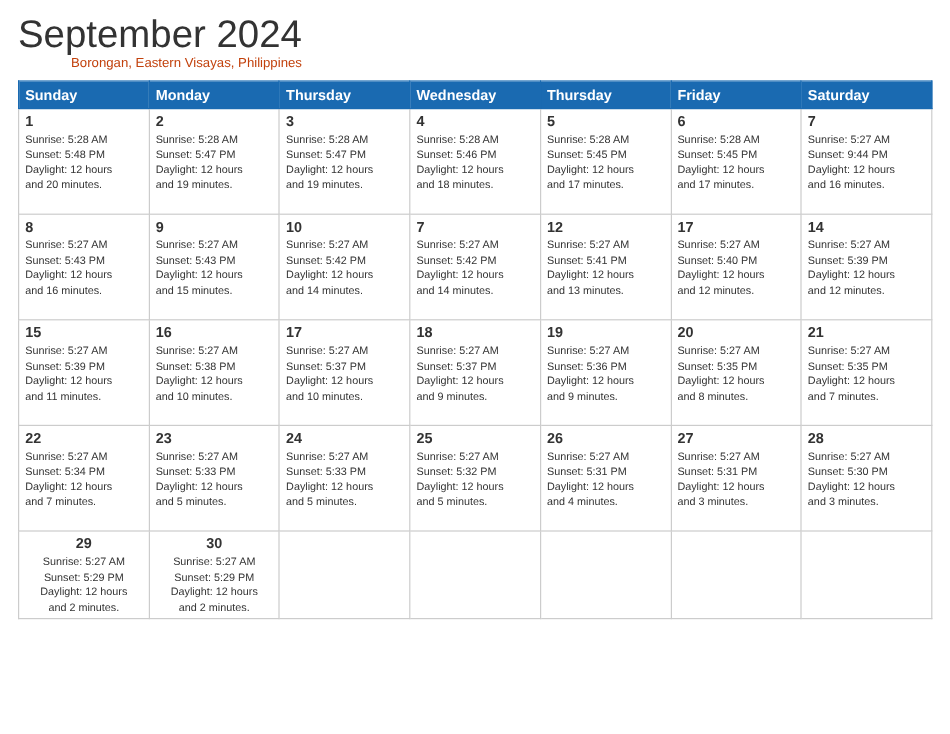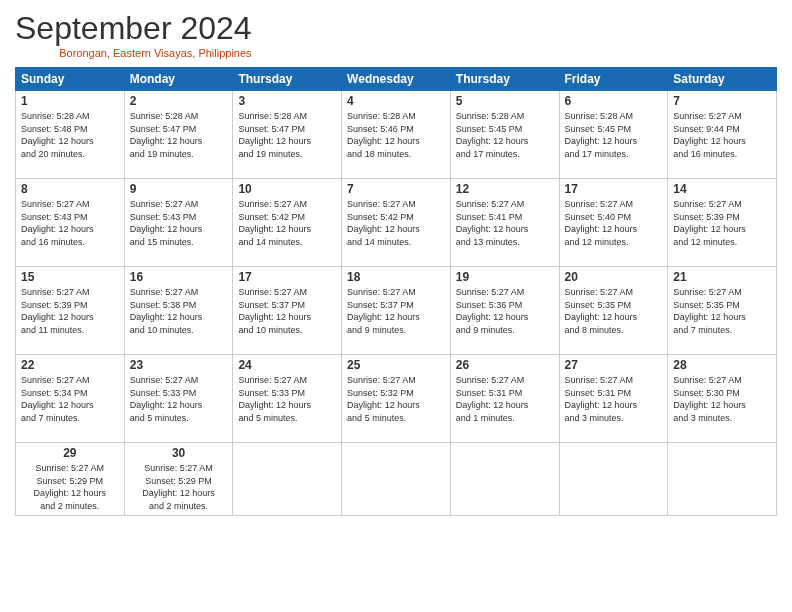--- a/index.html
+++ b/index.html
@@ -349,21 +349,21 @@
               <div>Daylight: 12 hours</div>
               <div>and 5 minutes.</div>
             </div>
           </td>
           <td>
             <span class="day-num">26</span>
             <div class="cell-content">
               <div>Sunrise: 5:27 AM</div>
               <div>Sunset: 5:31 PM</div>
               <div>Daylight: 12 hours</div>
-              <div>and 1 minutes.</div>
+              <div>and 4 minutes.</div>
             </div>
           </td>
           <td>
             <span class="day-num">27</span>
             <div class="cell-content">
               <div>Sunrise: 5:27 AM</div>
               <div>Sunset: 5:31 PM</div>
               <div>Daylight: 12 hours</div>
               <div>and 3 minutes.</div>
             </div>

